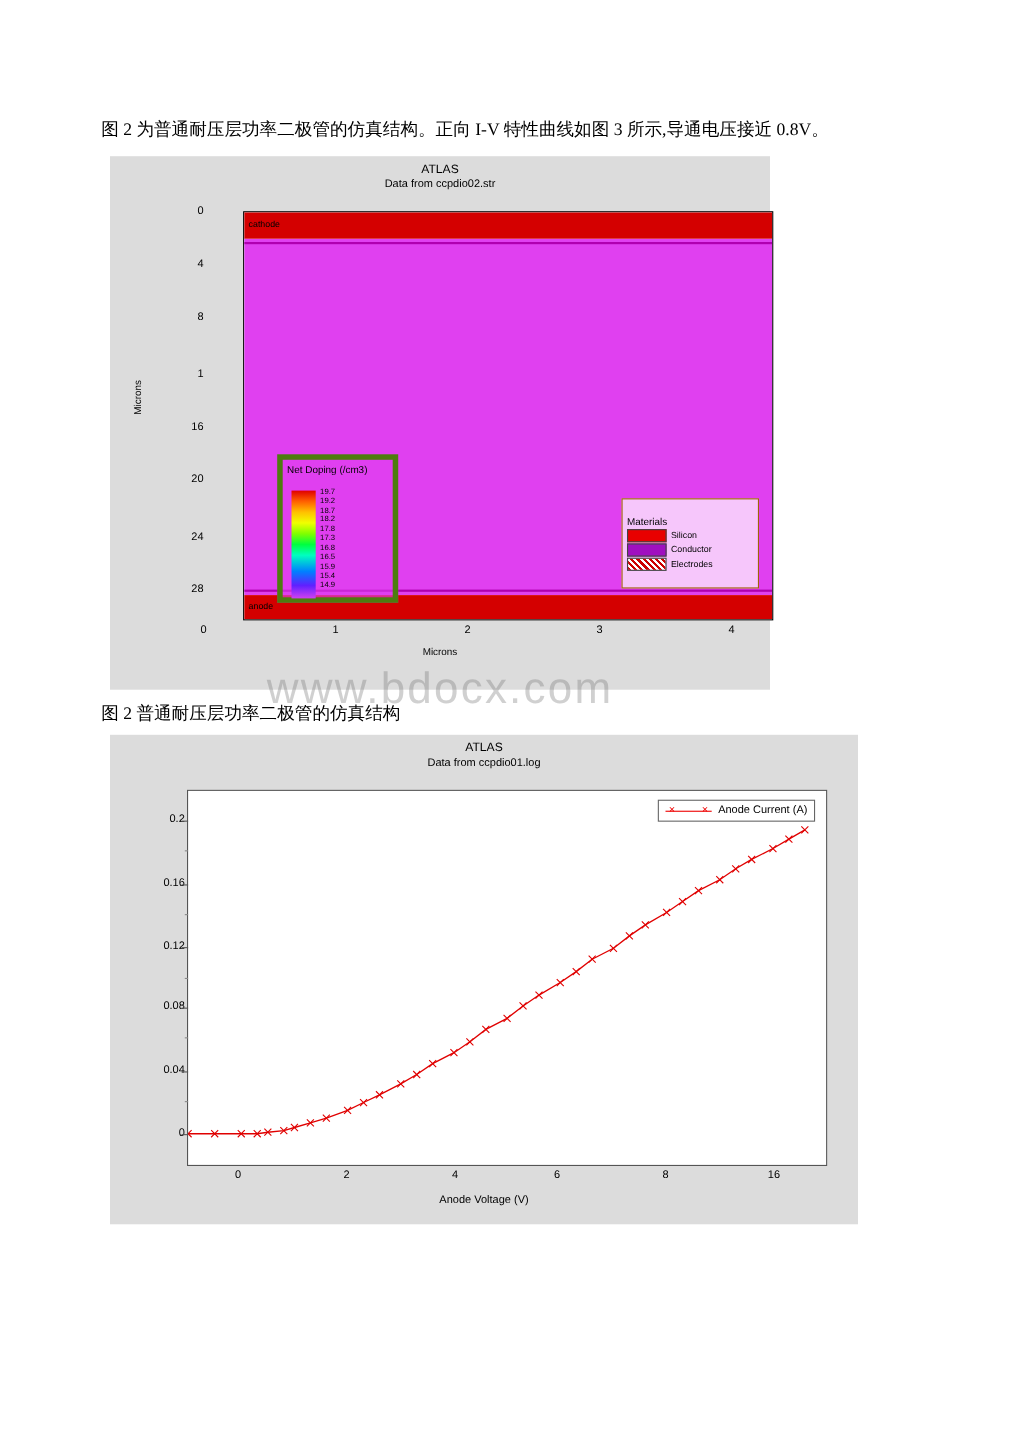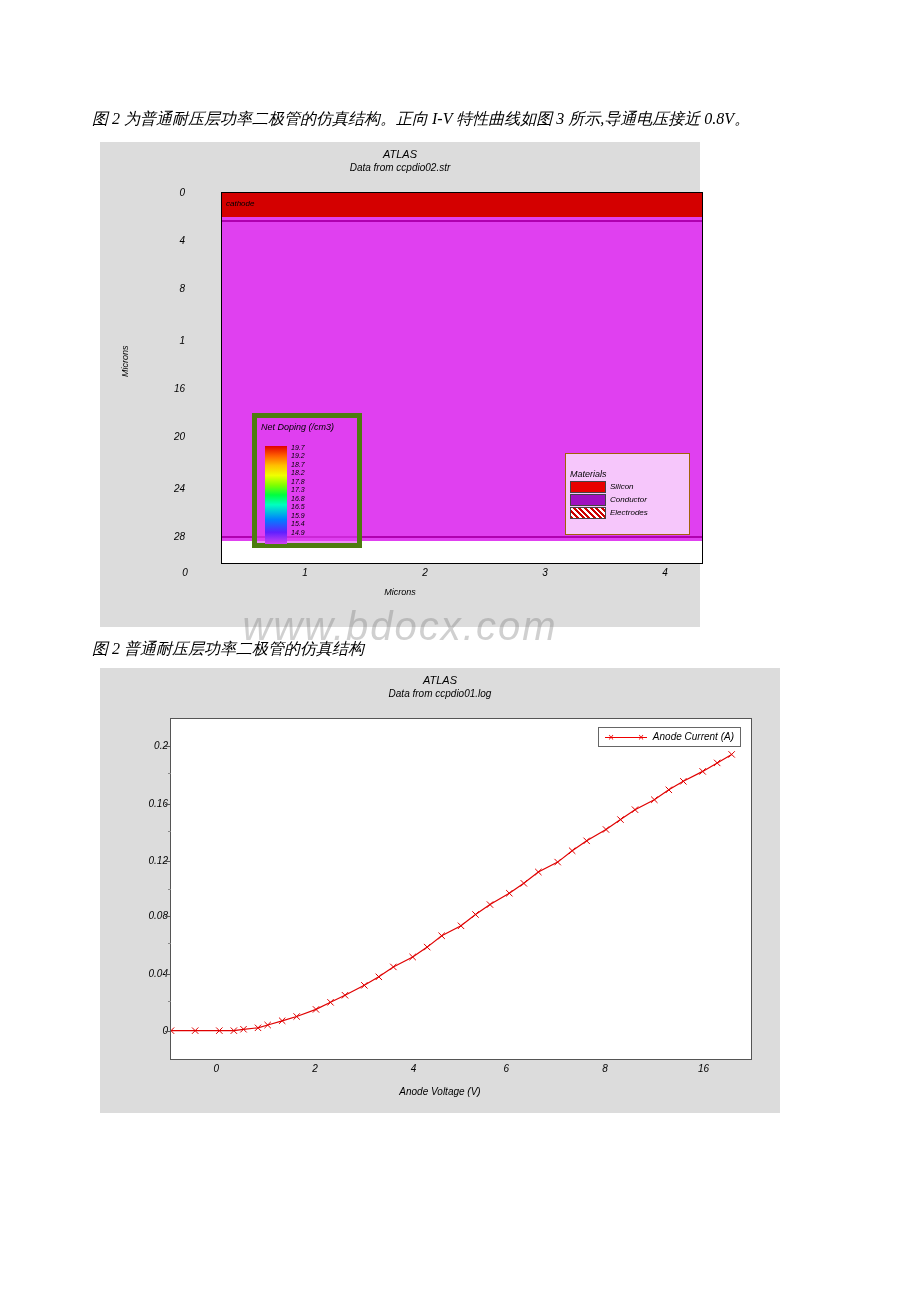--- a/index.html
+++ b/index.html
@@ -4,21 +4,20 @@
 <style>
   body {
     margin: 0;
     padding: 0;
     background: #fff;
     font-family: "SimSun", "Times New Roman", serif;
     width: 920px;
   }
   .page {
     padding: 90px 60px 40px 60px;
-    font-style: italic;
   }
   .body-text {
     font-size: 16px;
     line-height: 1.6;
     margin-bottom: 10px;
   }
   .indent { text-indent: 2em; }
   .caption {
     font-size: 16px;
     margin: 12px 0 8px 0;
@@ -286,20 +285,23 @@
         <span style="top:66%">20</span>
         <span style="top:80%">24</span>
         <span style="top:93%">28</span>
       </div>
       <div class="f1-ylabel">Microns</div>
 
       <div class="f1-plot">
         <div class="f1-si"></div>
         <div class="f1-electrode-top">
           <div class="f1-label" style="top:6px">cathode</div>
+        </div>
+        <div class="f1-electrode-bot">
+          <div class="f1-label" style="top:6px">anode</div>
         </div>
         <div class="f1-thinline" style="top:27px"></div>
         <div class="f1-thinline" style="bottom:25px"></div>
 
         <div class="doping-legend">
           <div class="lg-title">Net Doping (/cm3)</div>
           <div class="doping-gradient"></div>
           <div class="doping-values">
             <div>19.7</div>
             <div>19.2</div>

